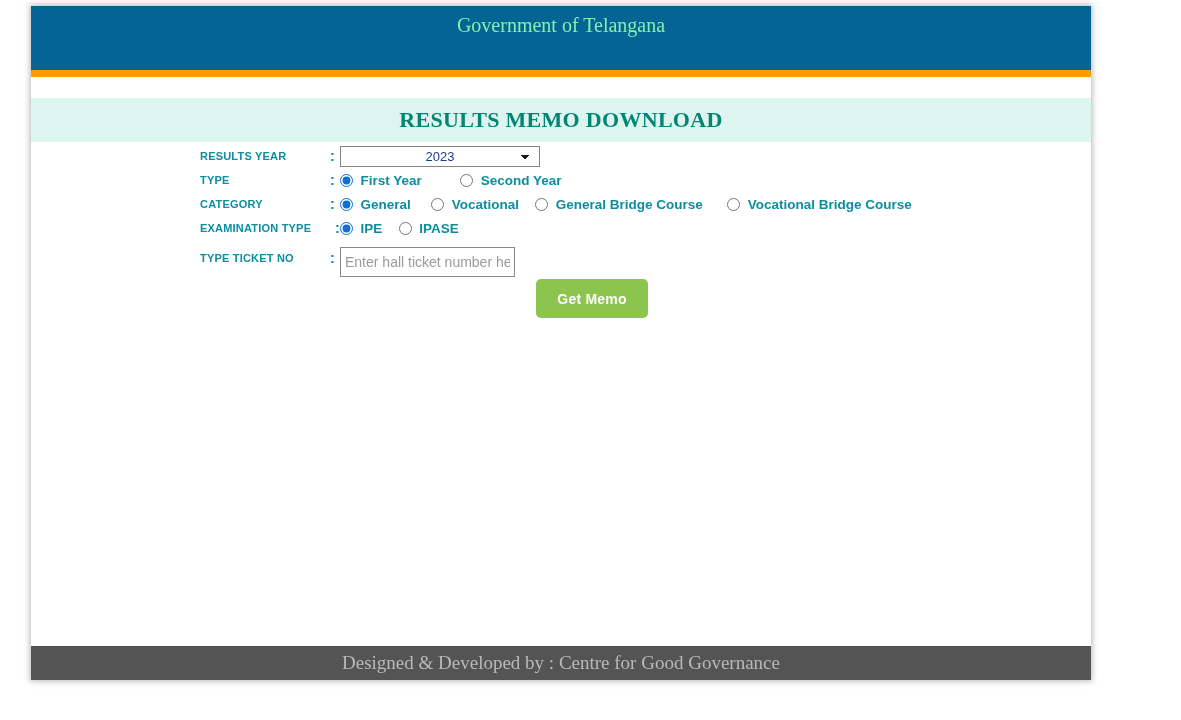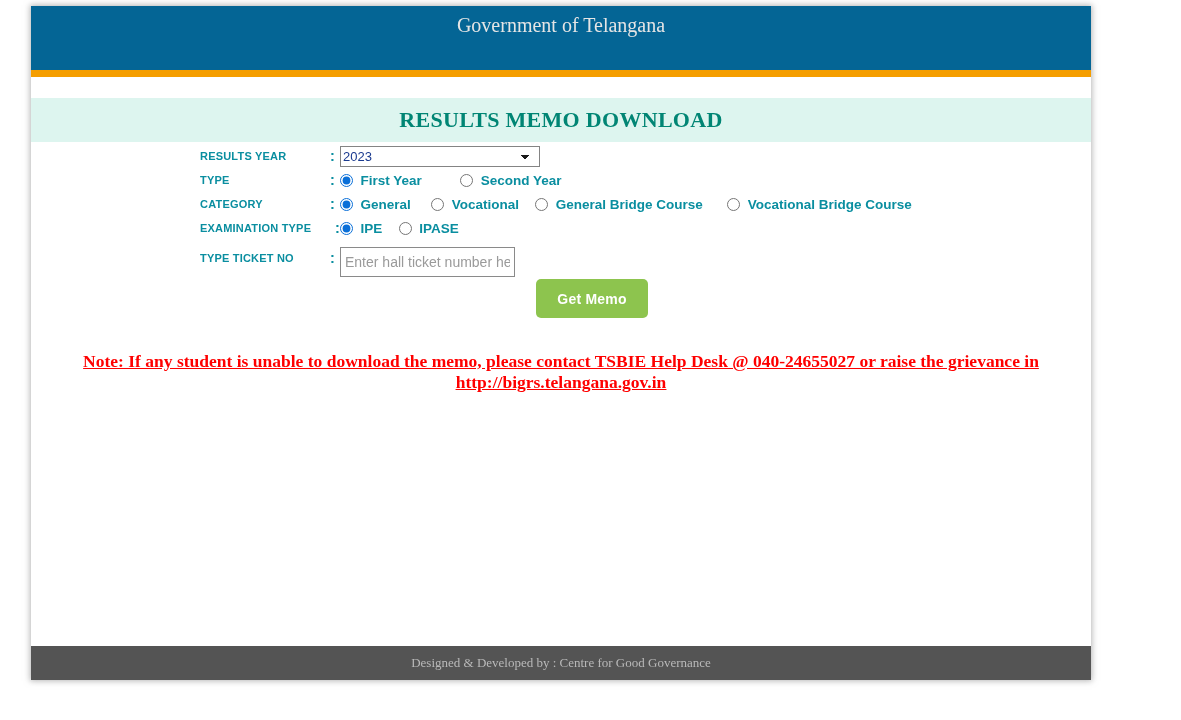--- a/index.html
+++ b/index.html
@@ -51,21 +51,21 @@
     font-size: 24px;
     color: #ffffff;
     line-height: 1;
     padding-top: 11px;
     letter-spacing: 0.1px;
   }
   .header-subtitle {
     font-family: "Liberation Serif", serif;
     font-weight: normal;
     font-size: 20px;
-    color: #e5e5e5;
+    color: #86efac;
     line-height: 1;
     padding-top: 9px;
   }
   .orange-bar {
     position: absolute;
     left: 0;
     top: 64px;
     width: 1060px;
     height: 7px;
     background: #f59e00;
@@ -158,20 +158,21 @@
     appearance: none;
     background-image:
       linear-gradient(45deg, transparent 50%, #1a1a1a 50%),
       linear-gradient(135deg, #1a1a1a 50%, transparent 50%);
     background-position:
       calc(100% - 14px) calc(50% + 1px),
       calc(100% - 9px) calc(50% + 1px);
     background-size: 5px 5px, 5px 5px;
     background-repeat: no-repeat;
     box-sizing: border-box;
+    text-align: center;
   }
 
   
   .radio-group { display: inline-block; }
   .radio-item {
     display: inline-block;
     vertical-align: middle;
     white-space: nowrap;
   }
   .radio-item input[type="radio"] {
@@ -256,21 +257,21 @@
     position: absolute;
     left: 0;
     bottom: 0;
     width: 1060px;
     height: 34px;
     background: #545454;
     text-align: center;
   }
   .footer-text {
     font-family: "Liberation Serif", serif;
-    font-size: 13px;
+    font-size: 19px;
     color: #b9b9b9;
     line-height: 34px;
   }
 </style>
 </head>
 <body>
 
 <div class="page">
   <div class="container">
 
@@ -358,23 +359,19 @@
         <span class="row-label">TYPE TICKET NO</span>
         <span class="row-colon">:</span>
         <span class="row-field">
           <input type="text" class="hall-input" placeholder="Enter hall ticket number here" style="">
         </span>
       </div>
 
       <button class="get-memo-btn">Get Memo</button>
     </div>
 
-    <div class="note">
-      <span>Note: If any student is unable to download the memo, please contact TSBIE Help Desk @ 040-24655027 or raise the grievance in</span>
-      <span class="note-link">http://bigrs.telangana.gov.in</span>
-    </div>
 
     <div class="site-footer">
       <span class="footer-text">Designed &amp; Developed by : Centre for Good Governance</span>
     </div>
 
   </div>
 </div>
 
 </body></html>

